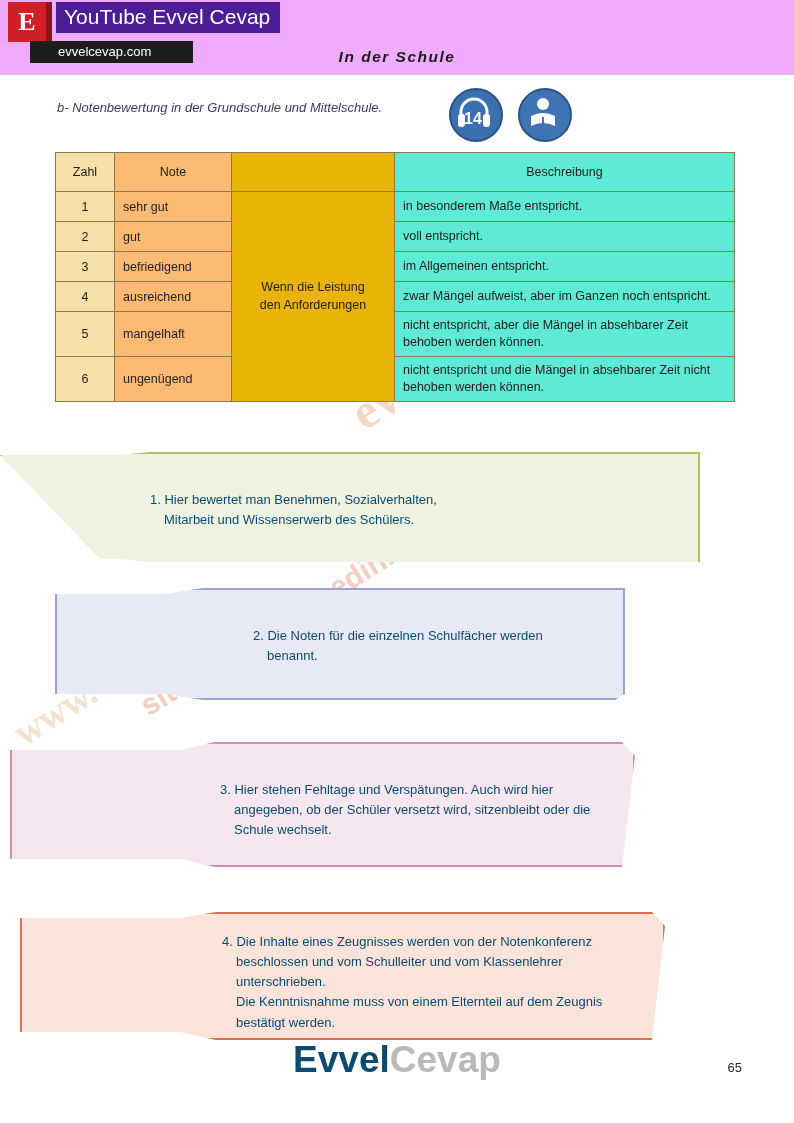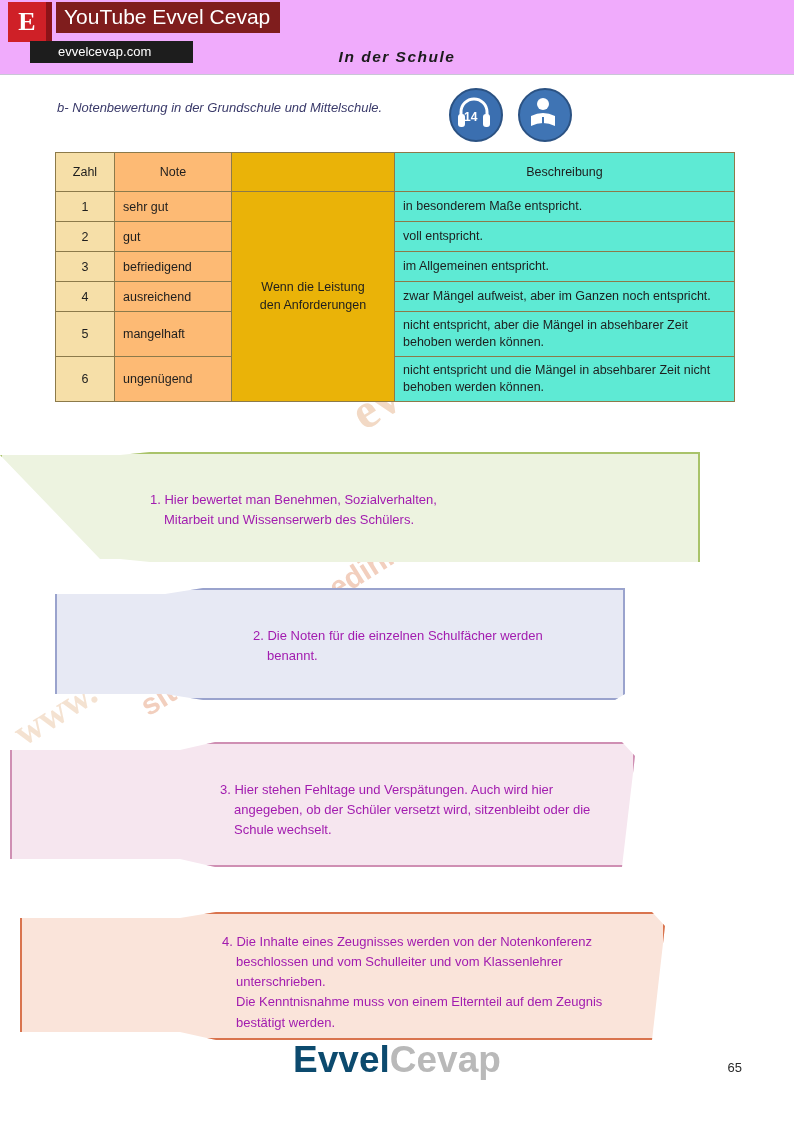--- a/index.html
+++ b/index.html
@@ -59,21 +59,21 @@
   }
   .brand-e-bar {
     position: absolute;
     top: 2px; left: 38px;
     width: 6px; height: 40px;
     background: #8d1318;
   }
   .brand-top {
     position: absolute;
     top: 2px; left: 48px;
-    background: #7f1d1d;
+    background: #4c1d95;
     color: #ffffff;
     font-size: 21px;
     padding: 3px 10px 4px 8px;
     white-space: nowrap;
   }
   .brand-bottom {
     position: absolute;
     top: 41px; left: 22px;
     background: #1d1d1d;
     color: #ffffff;
@@ -139,21 +139,21 @@
     left: 518px;
     background: #3f74b4;
     border: 2px solid #2b5283;
   }
   .icon-headphones svg, .icon-reader svg { display:block; }
   .audio-num {
     position: absolute;
     left: 464px;
     top: 110px;
     color: #ffffff;
-    font-size: 12px;
+    font-size: 16px;
     font-weight: bold;
     z-index: 6;
   }
 
   
   .grade-table {
     position: absolute;
     top: 152px; left: 55px;
     width: 680px;
     border-collapse: collapse;
@@ -189,21 +189,21 @@
   .row-h { height: 30px; }
   .row-h2 { height: 38px; }
 
   
   .banner {
     position: absolute;
     z-index: 5;
     box-sizing: border-box;
     font-size: 13px;
     line-height: 1.55;
-    color: #a21caf;
+    color: #0c4a6e;
   }
   .banner .txt { position: absolute; }
 
   .b1 {
     top: 452px; left: 0; width: 700px; height: 112px;
   }
   .b1 .shape {
     position: absolute; inset: 0;
     background: #edf3e0;
     border: 2px solid #a9c36a;

